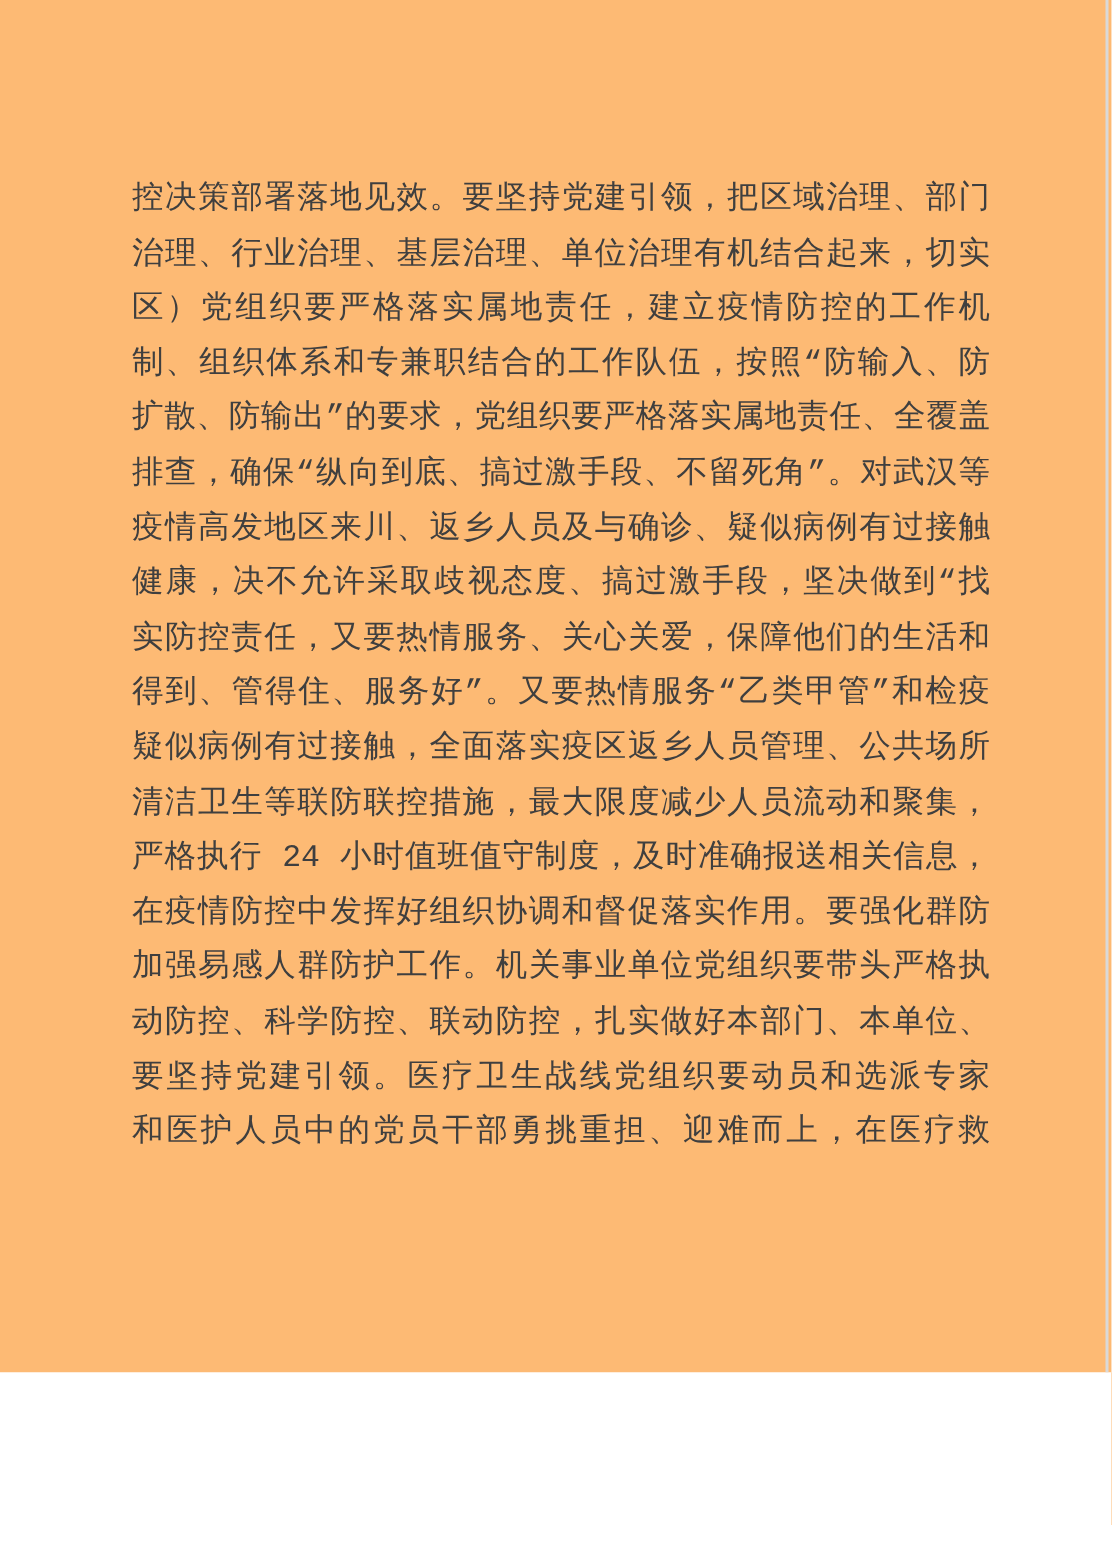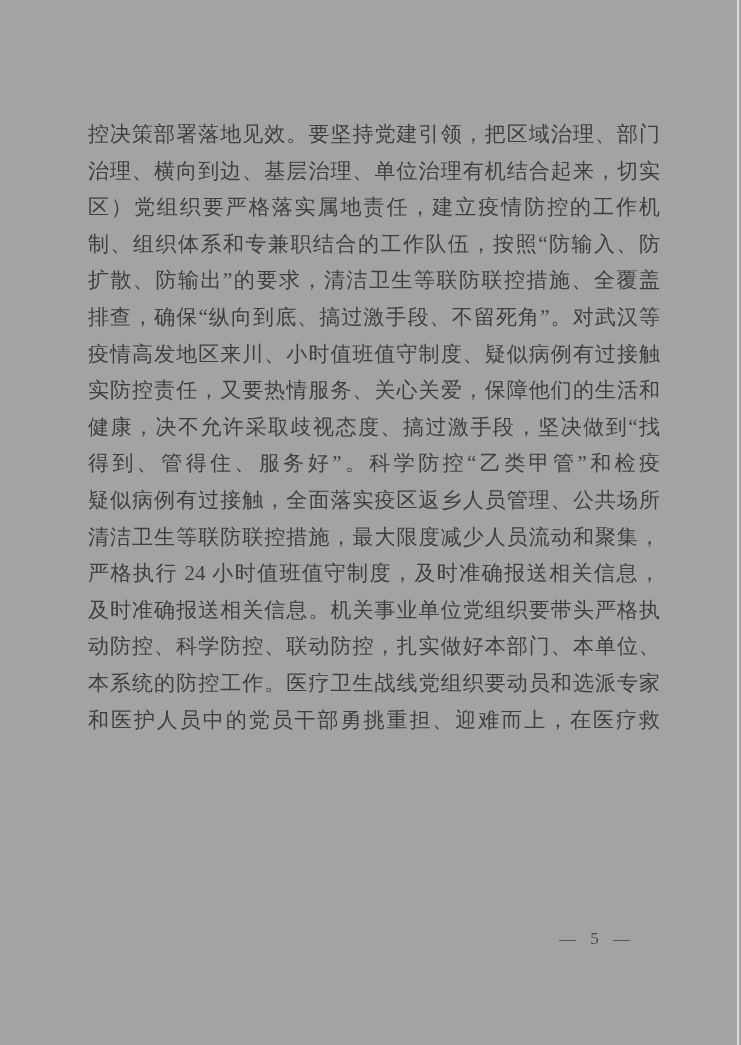--- a/index.html
+++ b/index.html
@@ -3,24 +3,24 @@
 <meta charset="utf-8">
 <style>
   html, body {
     margin: 0;
     padding: 0;
     background: #ffffff;
   }
   .page {
     position: relative;
     width: 741px;
-    height: 1045px;
-    background: #a3a3a3;
+    height: 915px;
+    background: #fdba74;
     overflow: hidden;
-    font-family: Liberation Serif, serif;
+    font-family: Liberation Mono, monospace;
   }
   .textblock {
     position: absolute;
     left: 88px;
     top: 116px;
     width: 572px;
   }
   .line {
     height: 36.6px;
     line-height: 36.6px;
@@ -47,34 +47,35 @@
     height: 1045px;
     background: #d9d9d9;
   }
 </style>
 </head>
 <body>
 
 <div class="page">
   <div class="textblock">
     <div class="line">控决策部署落地见效。要坚持党建引领，把区域治理、部门</div>
-    <div class="line">治理、横向到边、基层治理、单位治理有机结合起来，切实</div>
+    <div class="line">治理、行业治理、基层治理、单位治理有机结合起来，切实</div>
     <div class="line">区）党组织要严格落实属地责任，建立疫情防控的工作机</div>
     <div class="line">制、组织体系和专兼职结合的工作队伍，按照“防输入、防</div>
-    <div class="line">扩散、防输出”的要求，清洁卫生等联防联控措施、全覆盖</div>
+    <div class="line">扩散、防输出”的要求，党组织要严格落实属地责任、全覆盖</div>
     <div class="line">排查，确保“纵向到底、搞过激手段、不留死角”。对武汉等</div>
-    <div class="line">疫情高发地区来川、小时值班值守制度、疑似病例有过接触</div>
+    <div class="line">疫情高发地区来川、返乡人员及与确诊、疑似病例有过接触</div>
+    <div class="line">健康，决不允许采取歧视态度、搞过激手段，坚决做到“找</div>
     <div class="line">实防控责任，又要热情服务、关心关爱，保障他们的生活和</div>
-    <div class="line">健康，决不允许采取歧视态度、搞过激手段，坚决做到“找</div>
-    <div class="line">得到、管得住、服务好”。科学防控“乙类甲管”和检疫</div>
+    <div class="line">得到、管得住、服务好”。又要热情服务“乙类甲管”和检疫</div>
     <div class="line">疑似病例有过接触，全面落实疫区返乡人员管理、公共场所</div>
     <div class="line">清洁卫生等联防联控措施，最大限度减少人员流动和聚集，</div>
     <div class="line">严格执行 24 小时值班值守制度，及时准确报送相关信息，</div>
-    <div class="line">及时准确报送相关信息。机关事业单位党组织要带头严格执</div>
+    <div class="line">在疫情防控中发挥好组织协调和督促落实作用。要强化群防</div>
+    <div class="line">加强易感人群防护工作。机关事业单位党组织要带头严格执</div>
     <div class="line">动防控、科学防控、联动防控，扎实做好本部门、本单位、</div>
-    <div class="line">本系统的防控工作。医疗卫生战线党组织要动员和选派专家</div>
+    <div class="line">要坚持党建引领。医疗卫生战线党组织要动员和选派专家</div>
     <div class="line">和医护人员中的党员干部勇挑重担、迎难而上，在医疗救</div>
   </div>
 
   <div class="page-number">— 5 —</div>
 
   <div class="scan-edge"></div>
 </div>
 
 </body></html>

